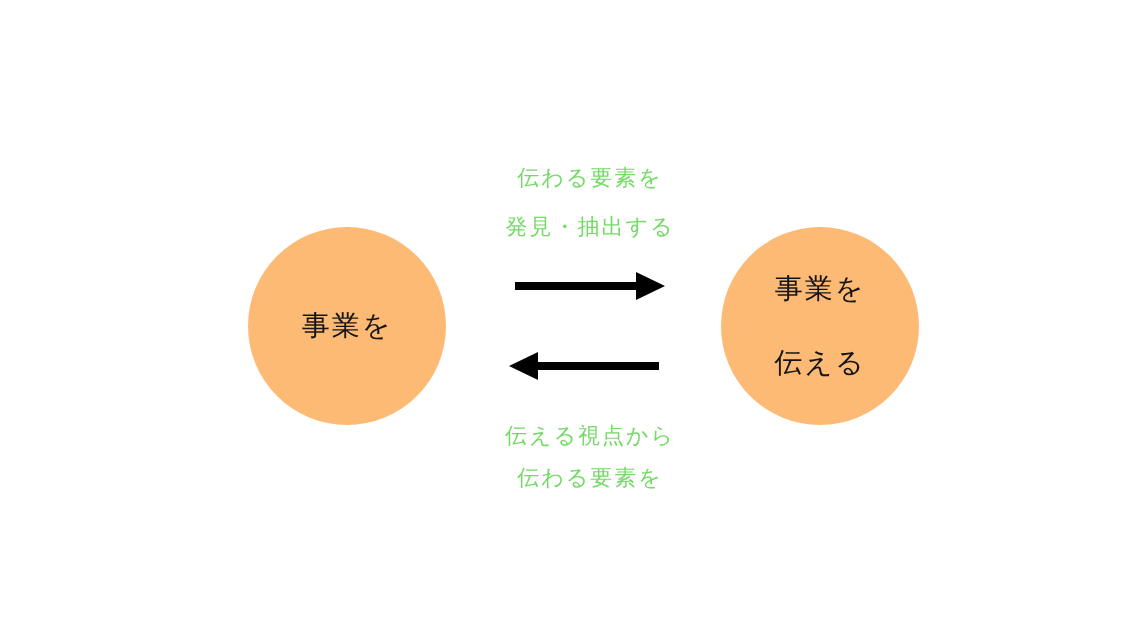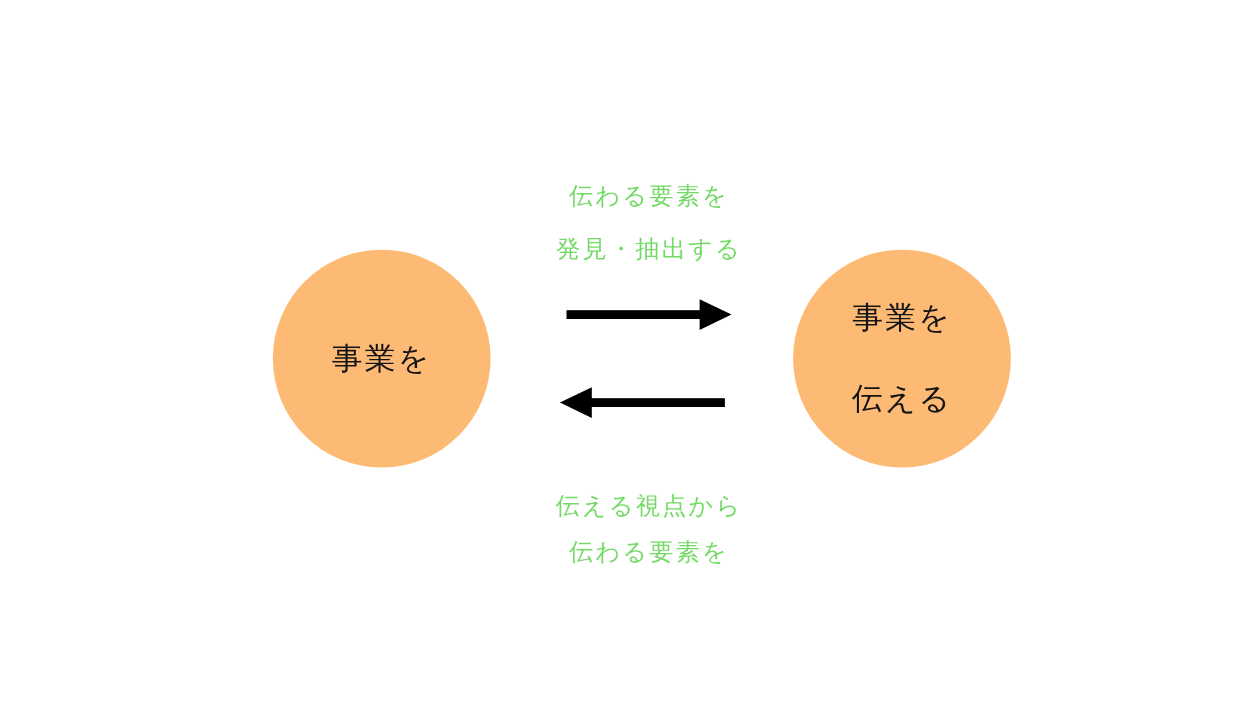--- a/index.html
+++ b/index.html
@@ -41,21 +41,21 @@
     left: 440px;
     width: 300px;
     display: flex;
     flex-direction: column;
     align-items: center;
     color: #74da66;
     font-size: 22px;
     letter-spacing: 2px;
   }
   .annotation-top    { top: 141px; gap: 25px; margin-top: 25px; }
-  .annotation-bottom { top: 448px; gap: 18px; justify-content: space-between; }
+  .annotation-bottom { top: 424px; gap: 18px; justify-content: space-between; }
   .annotation-line {
     line-height: 24px;
     white-space: nowrap;
   }
   .arrow {
     position: absolute;
     width: 152px;
     height: 30px;
   }
   .arrow-top    { left: 514px; top: 271px; }

